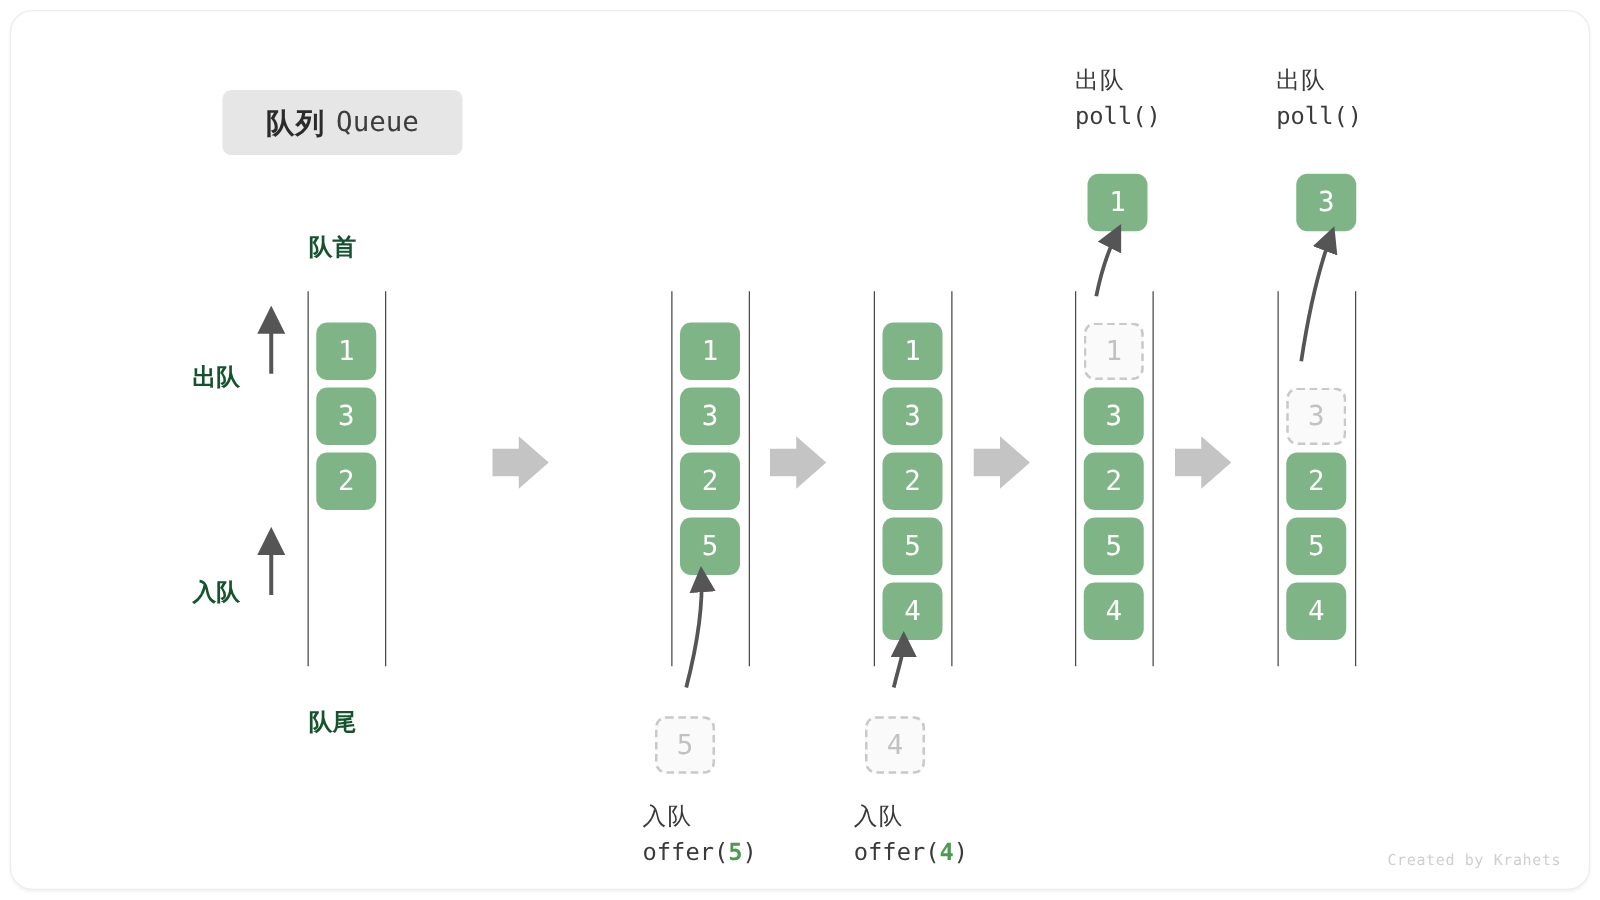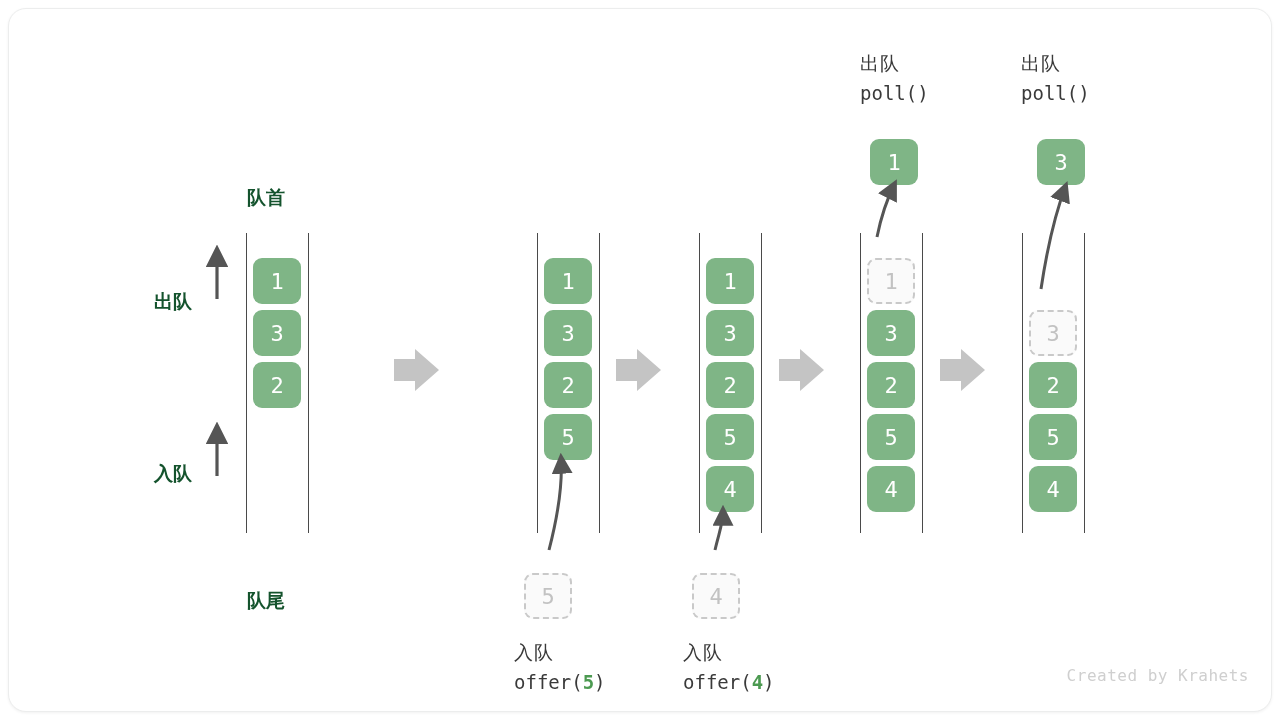--- a/index.html
+++ b/index.html
@@ -103,41 +103,45 @@
     display: block;
     font-family: "DejaVu Sans Mono", "Liberation Mono", monospace;
     font-size: 19px;
     color: #3a3a3a;
     margin-top: 5px;
   }
   .op-label .code .num { color: #4c9a51; font-weight: bold; }
 
   
   #credit {
-    right: 22px; bottom: 26px;
-    font-family: "DejaVu Sans Mono", "Liberation Mono", monospace;
-    font-size: 16px;
+    right: 22px; bottom: 16px;
+    font-family: "DejaVu Sans Mono", "Liberation Mono", monospace;
+    font-size: 12px;
     color: #cfcfcf;
     letter-spacing: 0.5px;
   }
   svg.ovl {
     position: absolute;
     left: 0; top: 0;
     width: 1264px; height: 704px;
     pointer-events: none;
   }
 </style>
 </head>
 <body>
 
 <div id="card">
 
+  <div class="abs" id="title-badge">
+    <span class="cn">队列</span>
+    <span class="en">Queue</span>
+  </div>
 
   <div class="abs cn-label" style="left:238px; top:160px;">队首</div>
-  <div class="abs cn-label" style="left:238px; top:563px;">队尾</div>
+  <div class="abs cn-label" style="left:238px; top:540px;">队尾</div>
 
   <div class="abs cn-label" style="left:145px; top:264px;">出队</div>
   <div class="abs cn-label" style="left:145px; top:436px;">入队</div>
 
   <div class="abs rail" style="left:237px;"></div>
   <div class="abs rail" style="left:299px;"></div>
   <div class="abs cell full" style="left:244px; top:233px;">1</div>
   <div class="abs cell full" style="left:244px; top:285px;">3</div>
   <div class="abs cell full" style="left:244px; top:337px;">2</div>
 

